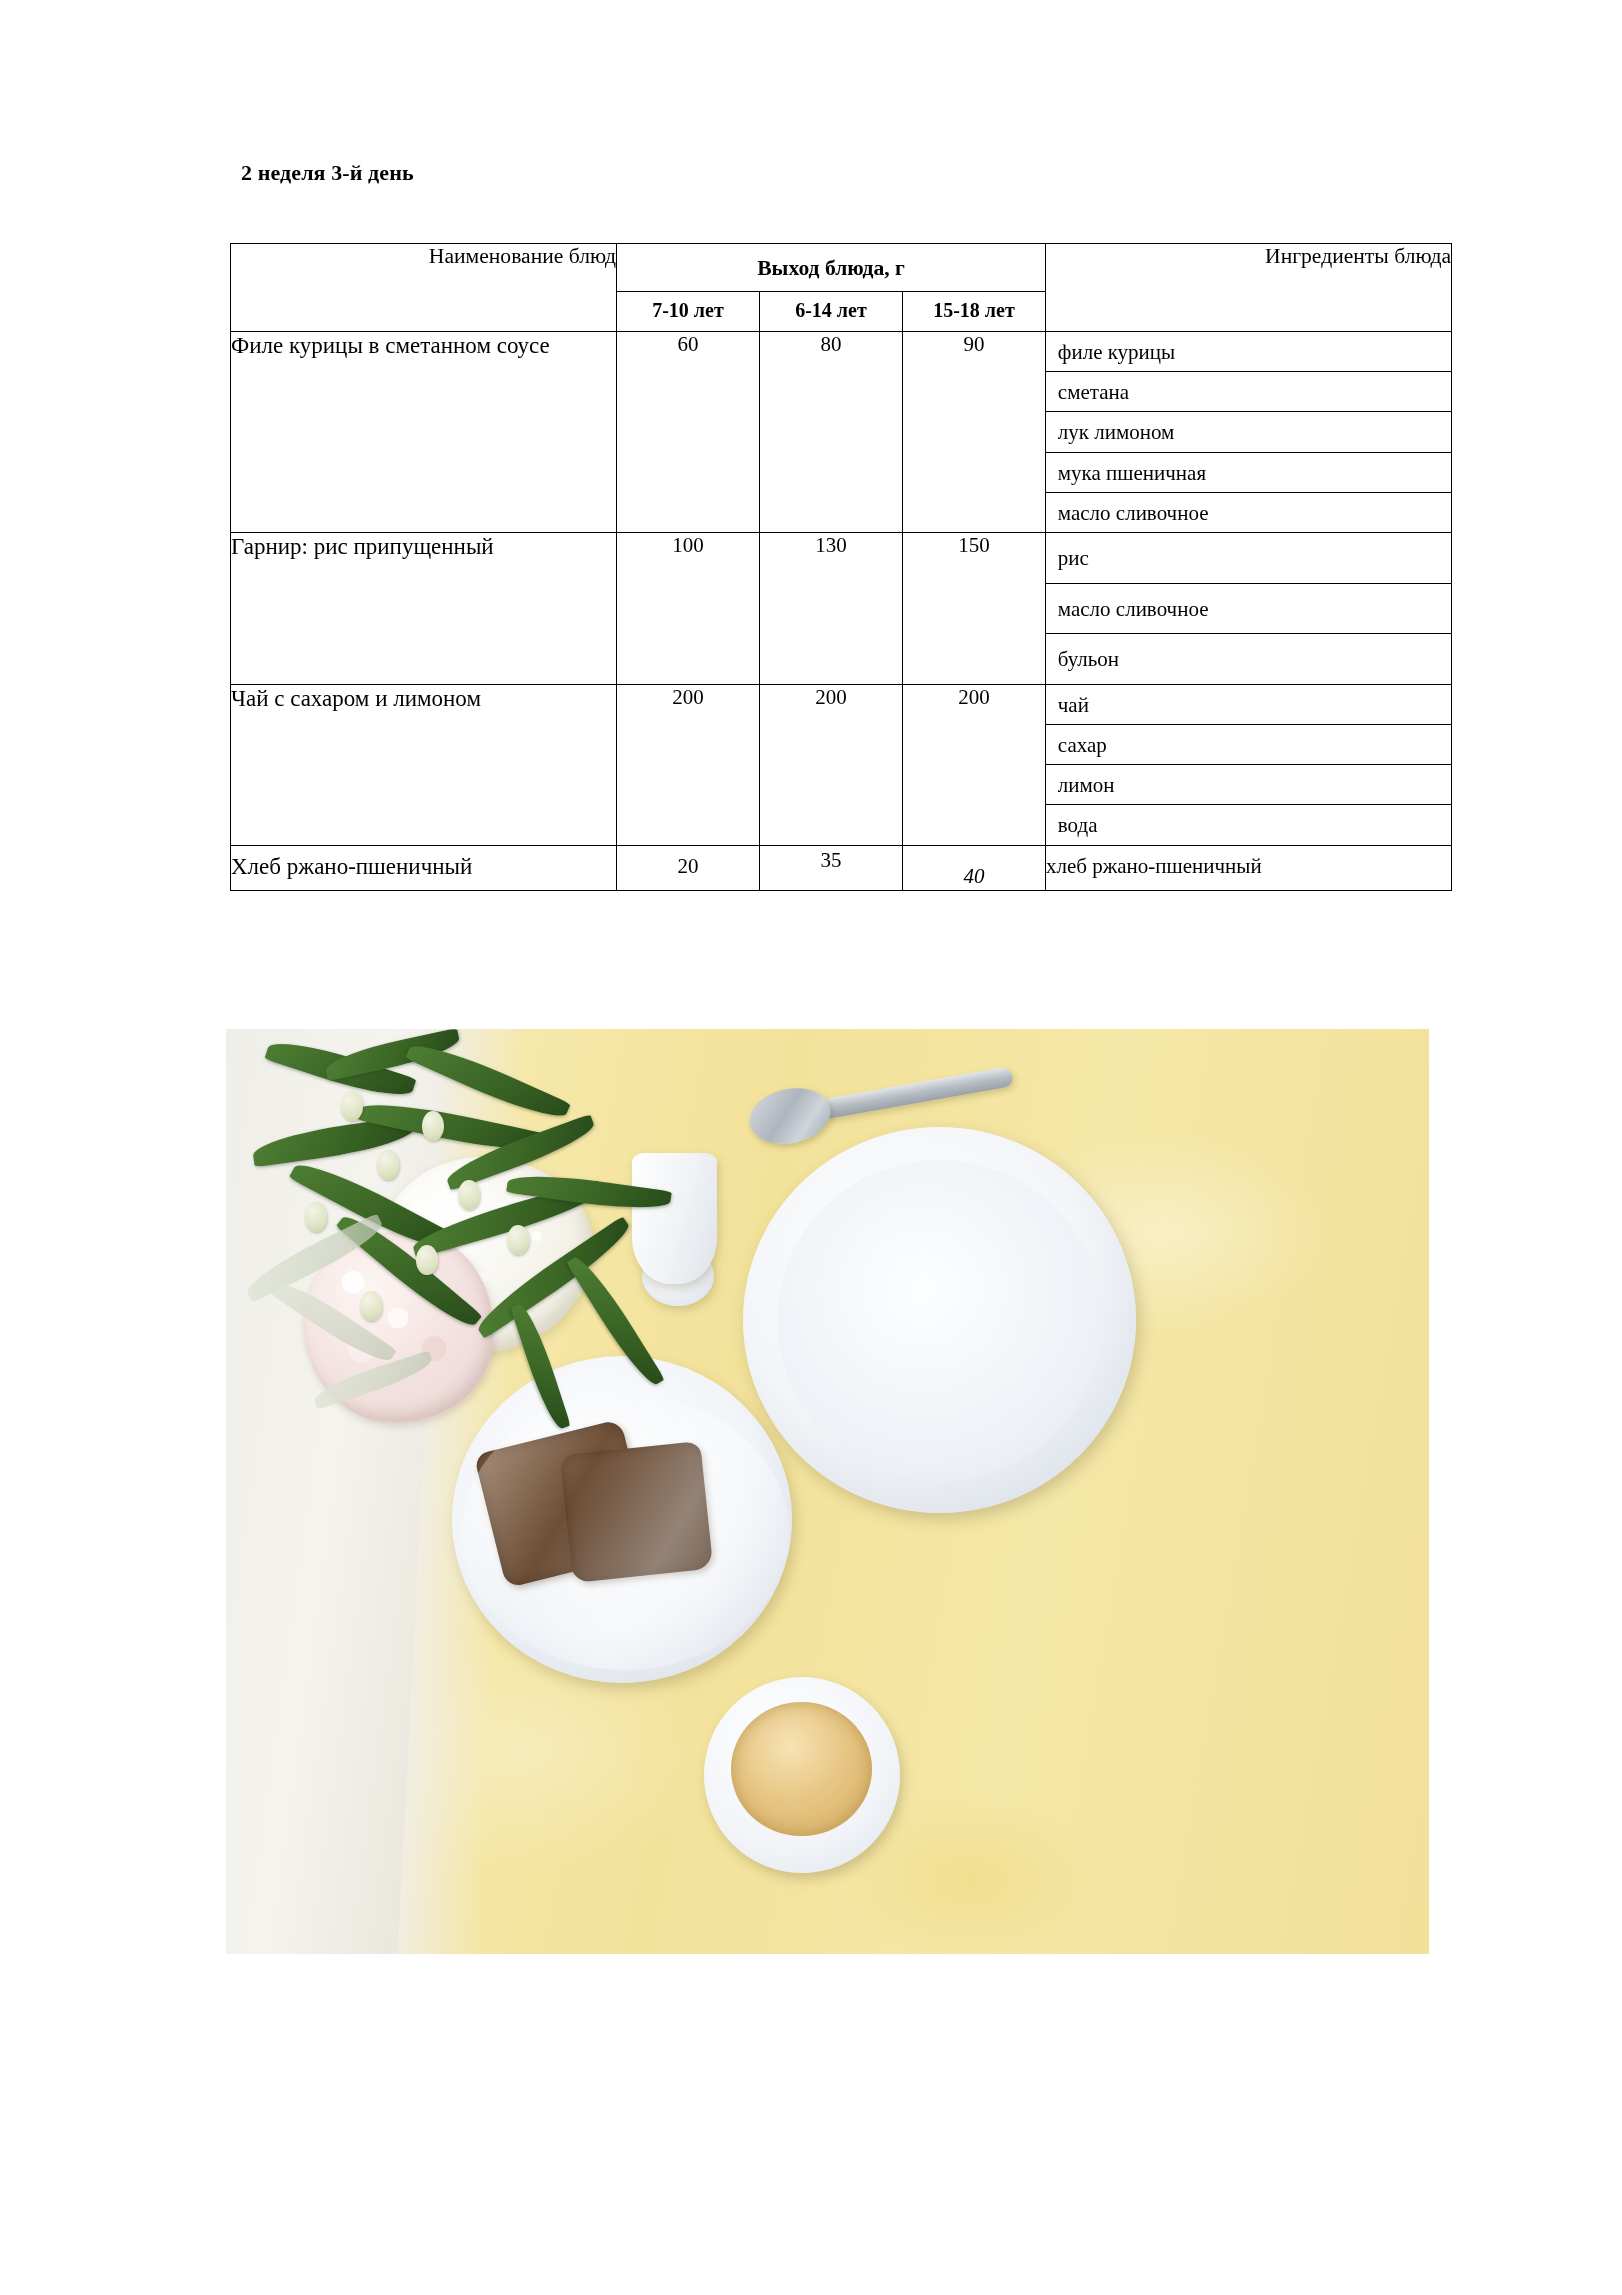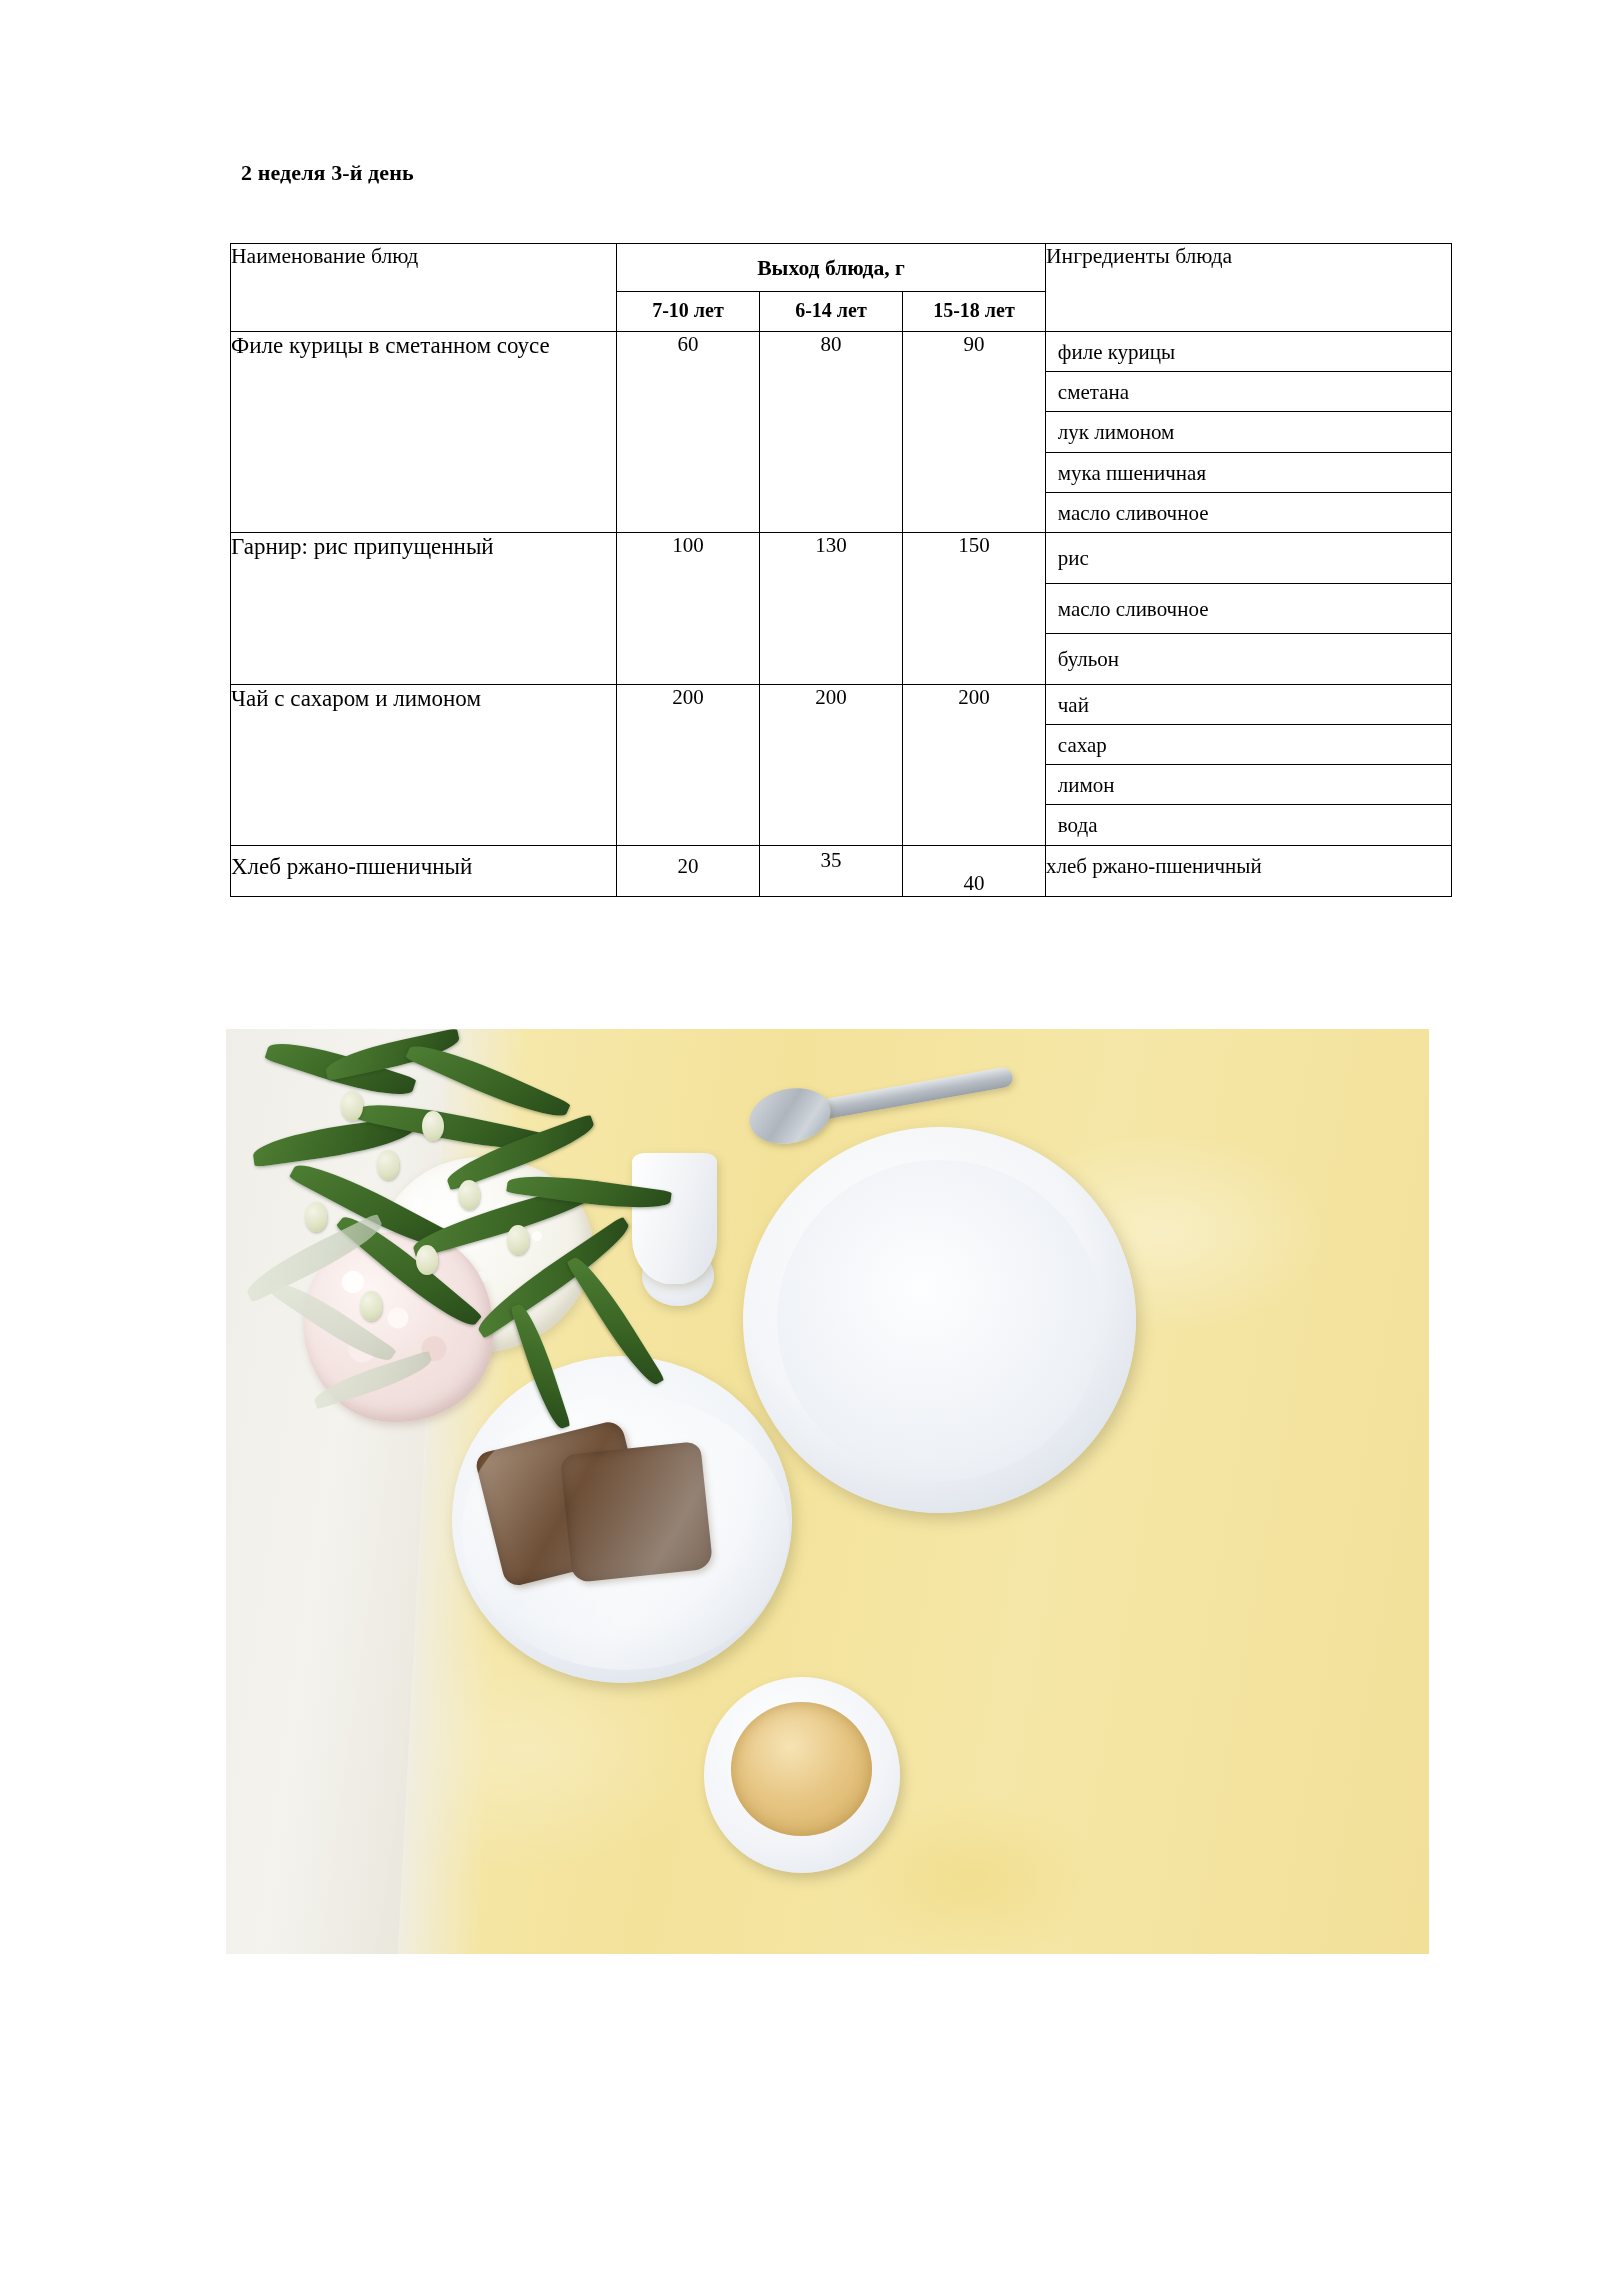--- a/index.html
+++ b/index.html
@@ -43,21 +43,21 @@
   }
   table.menu-table td,
   table.menu-table th {
     border: 1.3px solid #000000;
     padding: 0;
     vertical-align: top;
     font-weight: normal;
   }
   th.hdr {
     font-weight: bold;
-    text-align: left;
+    text-align: right;
     font-size: 21.6px;
     padding: 9.2px 5.2px;
     vertical-align: middle;
   }
   .col-name  { width: 386px; }
   .col-age   { width: 143px; }
   .col-ing   { width: 406px; }
 
   td.dish-name {
     padding: 10.5px 6.5px 5.2px 11.8px;
@@ -440,21 +440,21 @@
                 </tr>
           </tbody>
             </table>
         </td>
       </tr>
 
       <tr>
         <td class="dish-name" style="padding-top:7.9px;padding-bottom:7.9px;">Хлеб ржано-пшеничный</td>
         <td class="num" style="padding-top:8.5px;">20</td>
         <td class="num" style="padding-top:2px;">35</td>
-        <td class="num" style="padding-top:25px;">40</td>
+        <td class="num" style="padding-top:18px;font-style:italic;">40</td>
         <td class="ing" style="padding-top:8.5px;">хлеб ржано-пшеничный</td>
       </tr>
 
     </tbody>
   </table>
 
   <div class="photo-frame">
     <div class="photo"></div>
     <div class="napkin"></div>
     <div class="napkin2"></div>

